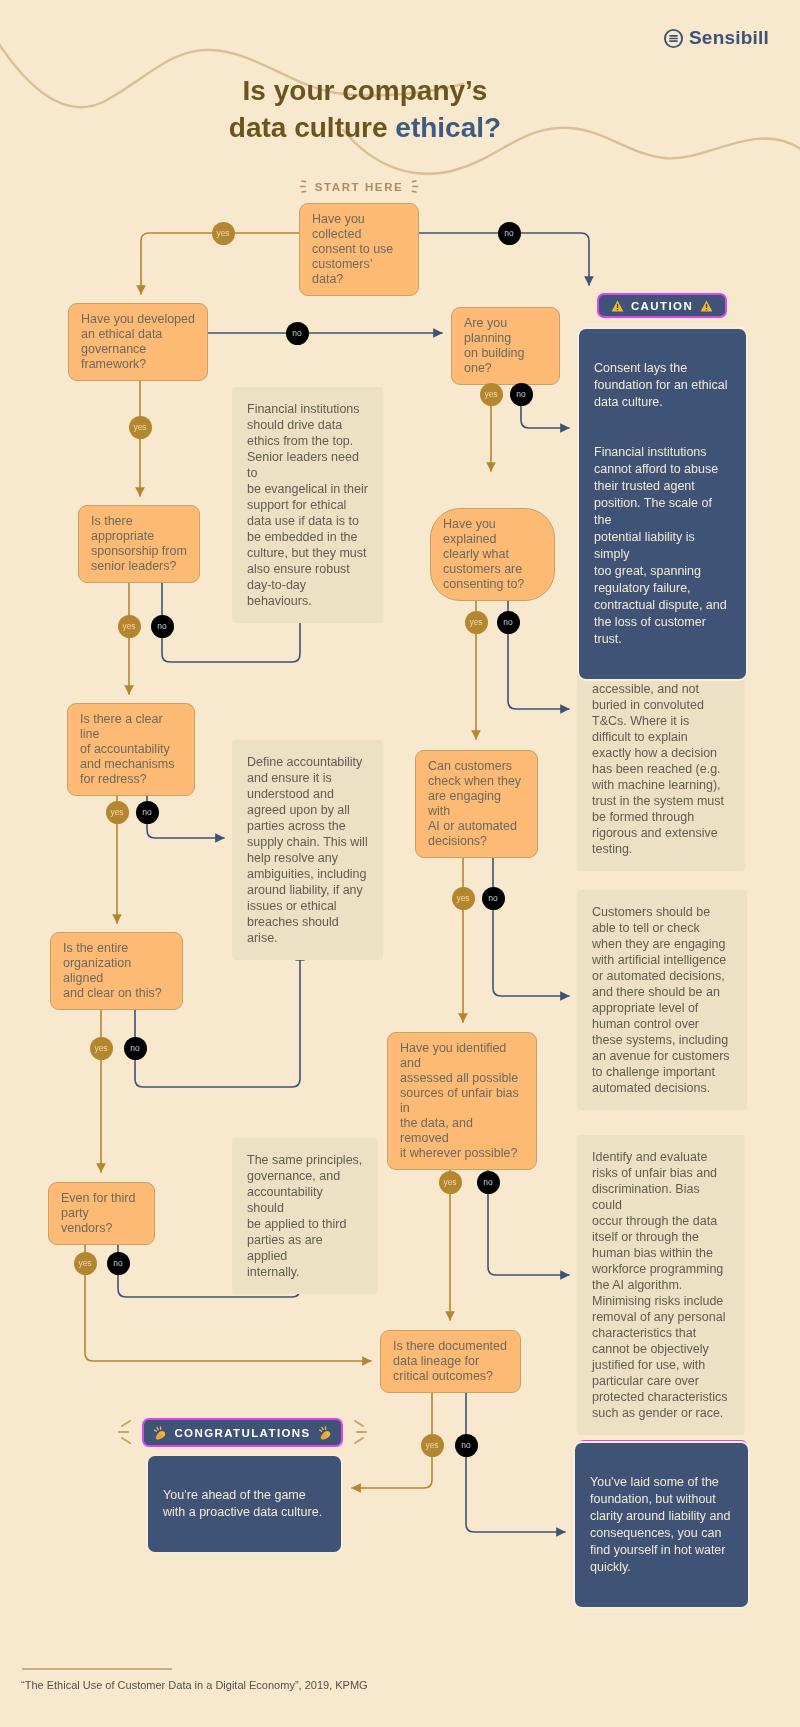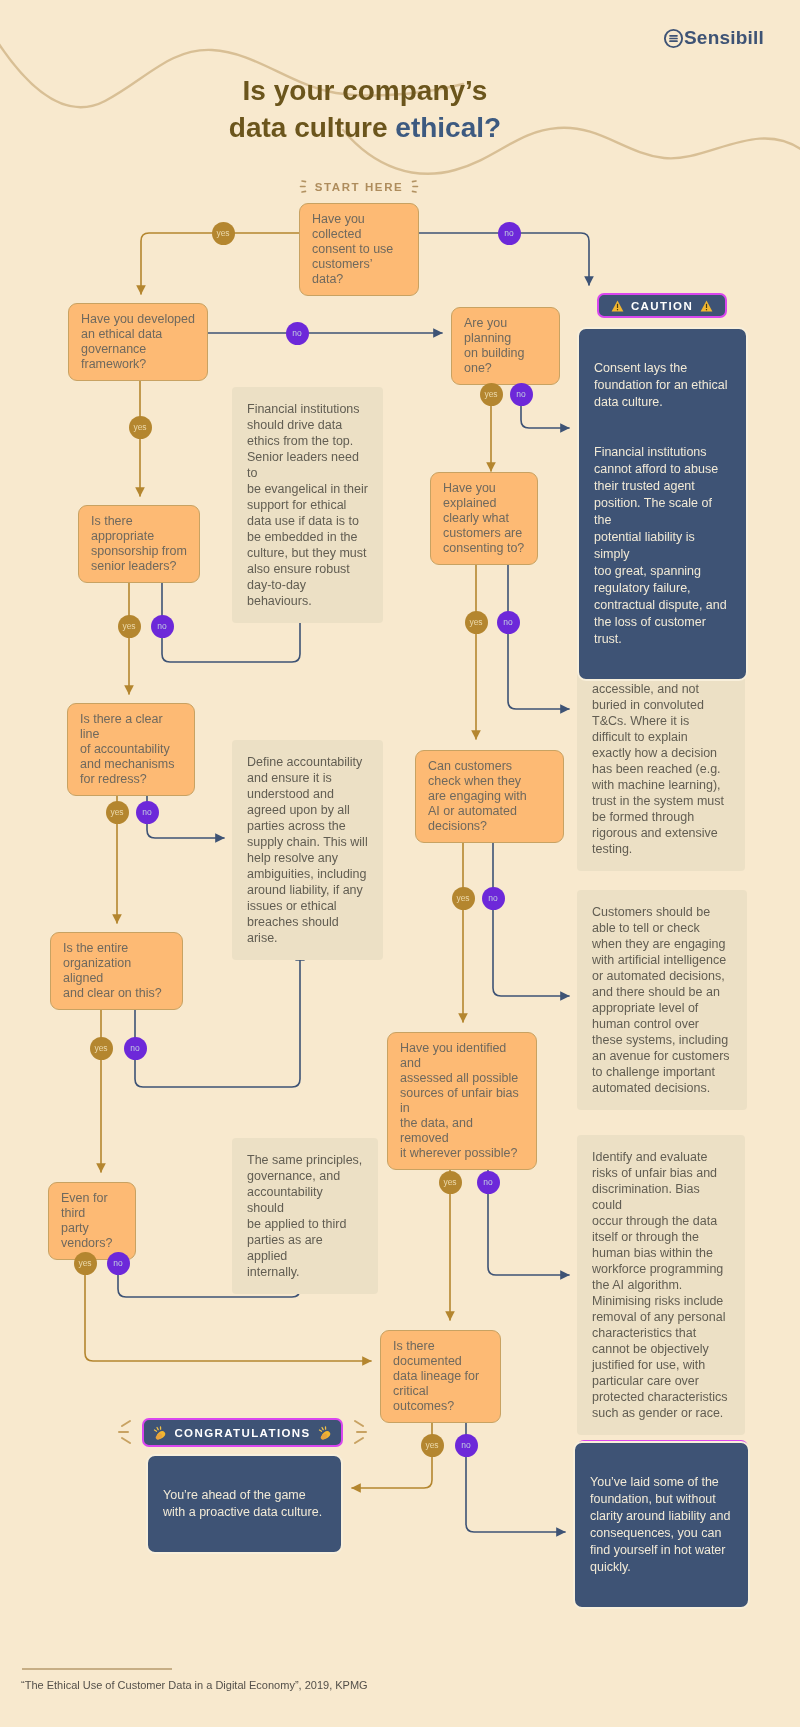--- a/index.html
+++ b/index.html
@@ -15,28 +15,28 @@
          color:#f2ead6;font-size:12.5px;line-height:17px;padding:14px 15px;white-space:pre-line;
          z-index:2;box-sizing:border-box;}
   .panel p{margin:0;}
   .panel p + p{margin-top:16px;}
   .badge{position:absolute;display:flex;align-items:center;justify-content:center;gap:7px;
          background:#3e5375;border:2px solid #d946ef;border-radius:7px;color:#ffffff;
          font-weight:bold;letter-spacing:1.4px;font-size:11.5px;z-index:2;box-sizing:border-box;}
   .node{position:absolute;width:23px;height:23px;margin:-11.5px 0 0 -11.5px;border-radius:50%;
         display:flex;align-items:center;justify-content:center;font-size:8.5px;z-index:3;}
   .node.gold{background:#b4862f;color:#ecd9ab;}
-  .node.navy{background:#6d28d9;color:#c3cde0;}
+  .node.navy{background:#000000;color:#c3cde0;}
   .title{position:absolute;left:0;top:72px;width:730px;text-align:center;font-size:28px;
          font-weight:bold;color:#6b551c;line-height:37px;z-index:2;}
   .title .accent{color:#3d5a80;}
   .start{position:absolute;left:259px;top:179px;width:200px;display:flex;align-items:center;
          justify-content:center;gap:8px;color:#ae8c5c;font-size:11.5px;font-weight:bold;
          letter-spacing:1.6px;z-index:2;}
-  .logo{position:absolute;left:663px;top:27px;display:flex;align-items:center;z-index:2;}
+  .logo{position:absolute;left:663px;top:27px;display:flex;align-items:center;gap:5px;z-index:2;}
   .logo span{font-size:19px;font-weight:bold;color:#3e5375;letter-spacing:0.2px;}
   .footer-line{position:absolute;left:22px;top:1668px;width:150px;height:2px;background:#c7ae85;z-index:2;}
   .footer-text{position:absolute;left:21px;top:1679px;font-size:11px;color:#54504a;z-index:2;}
   .deco{position:absolute;z-index:2;}
 </style>
 </head>
 <body>
 
 <div id="stage">
 
@@ -128,37 +128,37 @@
   <div class="qbox" style="left:78px;top:505px;width:122px;min-height:59px;"><span>Is there appropriate
 sponsorship from
 senior leaders?</span></div>
   <div class="qbox" style="left:67px;top:703px;width:128px;min-height:77px;"><span>Is there a clear line
 of accountability
 and mechanisms
 for redress?</span></div>
   <div class="qbox" style="left:50px;top:932px;width:133px;min-height:63px;"><span>Is the entire
 organization aligned
 and clear on this?</span></div>
-  <div class="qbox" style="left:48px;top:1182px;width:88px;min-height:50px;justify-content:flex-end;"><span>Even for third
+  <div class="qbox" style="left:48px;top:1182px;width:107px;min-height:50px;justify-content:flex-end;"><span>Even for third
 party vendors?</span></div>
-  <div class="qbox" style="left:430px;top:472px;width:108px;min-height:75px;"><span>Have you explained
+  <div class="qbox" style="left:430px;top:508px;width:125px;min-height:75px;border-radius:30px;"><span>Have you explained
 clearly what
 customers are
 consenting to?</span></div>
-  <div class="qbox" style="left:415px;top:750px;width:149px;min-height:90px;"><span>Can customers
+  <div class="qbox" style="left:415px;top:750px;width:123px;min-height:90px;"><span>Can customers
 check when they
 are engaging with
 AI or automated
 decisions?</span></div>
   <div class="qbox" style="left:387px;top:1032px;width:150px;min-height:93px;"><span>Have you identified and
 assessed all possible
 sources of unfair bias in
 the data, and removed
 it wherever possible?</span></div>
-  <div class="qbox" style="left:380px;top:1330px;width:121px;min-height:63px;"><span>Is there documented
+  <div class="qbox" style="left:380px;top:1330px;width:141px;min-height:63px;"><span>Is there documented
 data lineage for
 critical outcomes?</span></div>
 
   <div class="ibox" style="left:232px;top:387px;width:151px;"><span>Financial institutions
 should drive data
 ethics from the top.
 Senior leaders need to
 be evangelical in their
 support for ethical
 data use if data is to

